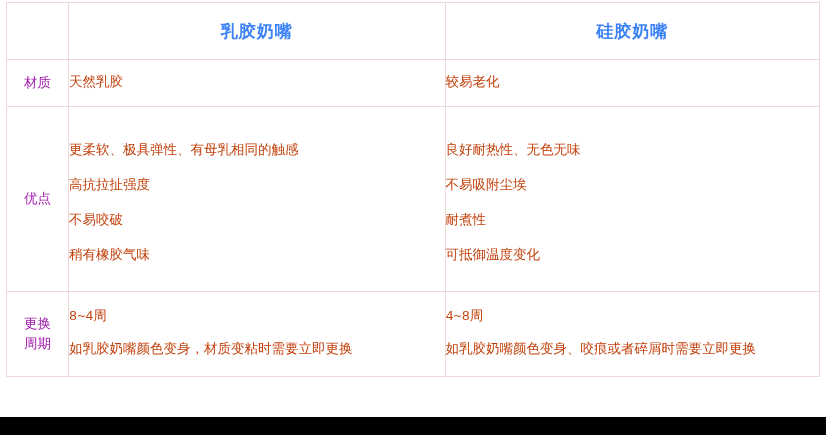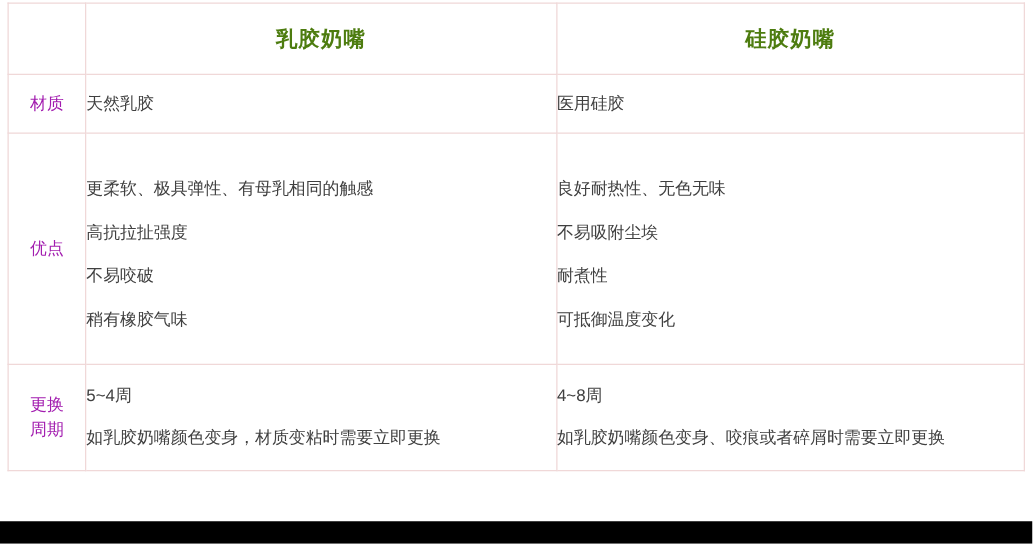--- a/index.html
+++ b/index.html
@@ -38,37 +38,38 @@
   }
   .col-label { width: 62px; }
   .col-a { width: 376px; }
   .col-b { width: 374px; }
 
   .head-cell {
     height: 56px;
     text-align: center;
     font-size: 17px;
     font-weight: bold;
-    color: #4d7c0f;
+    color: #3b82f6;
     letter-spacing: 1px;
   }
   .head-empty {
     height: 56px;
   }
   .row-label {
     text-align: center;
     font-size: 13.5px;
     color: #a21caf;
     line-height: 1.5;
   }
   .cell {
     padding: 10px 14px;
     font-size: 13.5px;
-    color: #404040;
+    color: #c2410c;
     line-height: 1.55;
+    font-family: Liberation Mono, monospace;
   }
   .cell .line {
     margin: 0;
     padding: 4px 0;
   }
   .r-material td { height: 46px; }
   .r-pros td { height: 146px; }
   .r-pros .cell { padding-top: 24px; padding-bottom: 14px; }
   .r-pros .line { padding: 7px 0; }
   .r-cons td { height: 52px; }
@@ -101,21 +102,21 @@
         <td class="head-cell">乳胶奶嘴</td>
         <td class="head-cell">硅胶奶嘴</td>
       </tr>
 
       <tr class="r-material">
         <td class="row-label">材质</td>
         <td class="cell">
           <p class="line">天然乳胶</p>
         </td>
         <td class="cell">
-          <p class="line">医用硅胶</p>
+          <p class="line">较易老化</p>
         </td>
       </tr>
 
       <tr class="r-pros">
         <td class="row-label">优点</td>
         <td class="cell">
           <p class="line">更柔软、极具弹性、有母乳相同的触感</p>
           <p class="line">高抗拉扯强度</p>
           <p class="line">不易咬破</p>
           <p class="line">稍有橡胶气味</p>
@@ -128,21 +129,21 @@
         </td>
       </tr>
 
 
       <tr class="r-cycle">
         <td class="row-label">
           <div>更换</div>
           <div>周期</div>
         </td>
         <td class="cell">
-          <p class="line">5~4周</p>
+          <p class="line">8~4周</p>
           <p class="line">如乳胶奶嘴颜色变身，材质变粘时需要立即更换</p>
         </td>
         <td class="cell">
           <p class="line">4~8周</p>
           <p class="line">如乳胶奶嘴颜色变身、咬痕或者碎屑时需要立即更换</p>
         </td>
       </tr>
     </tbody>
   </table>
 

